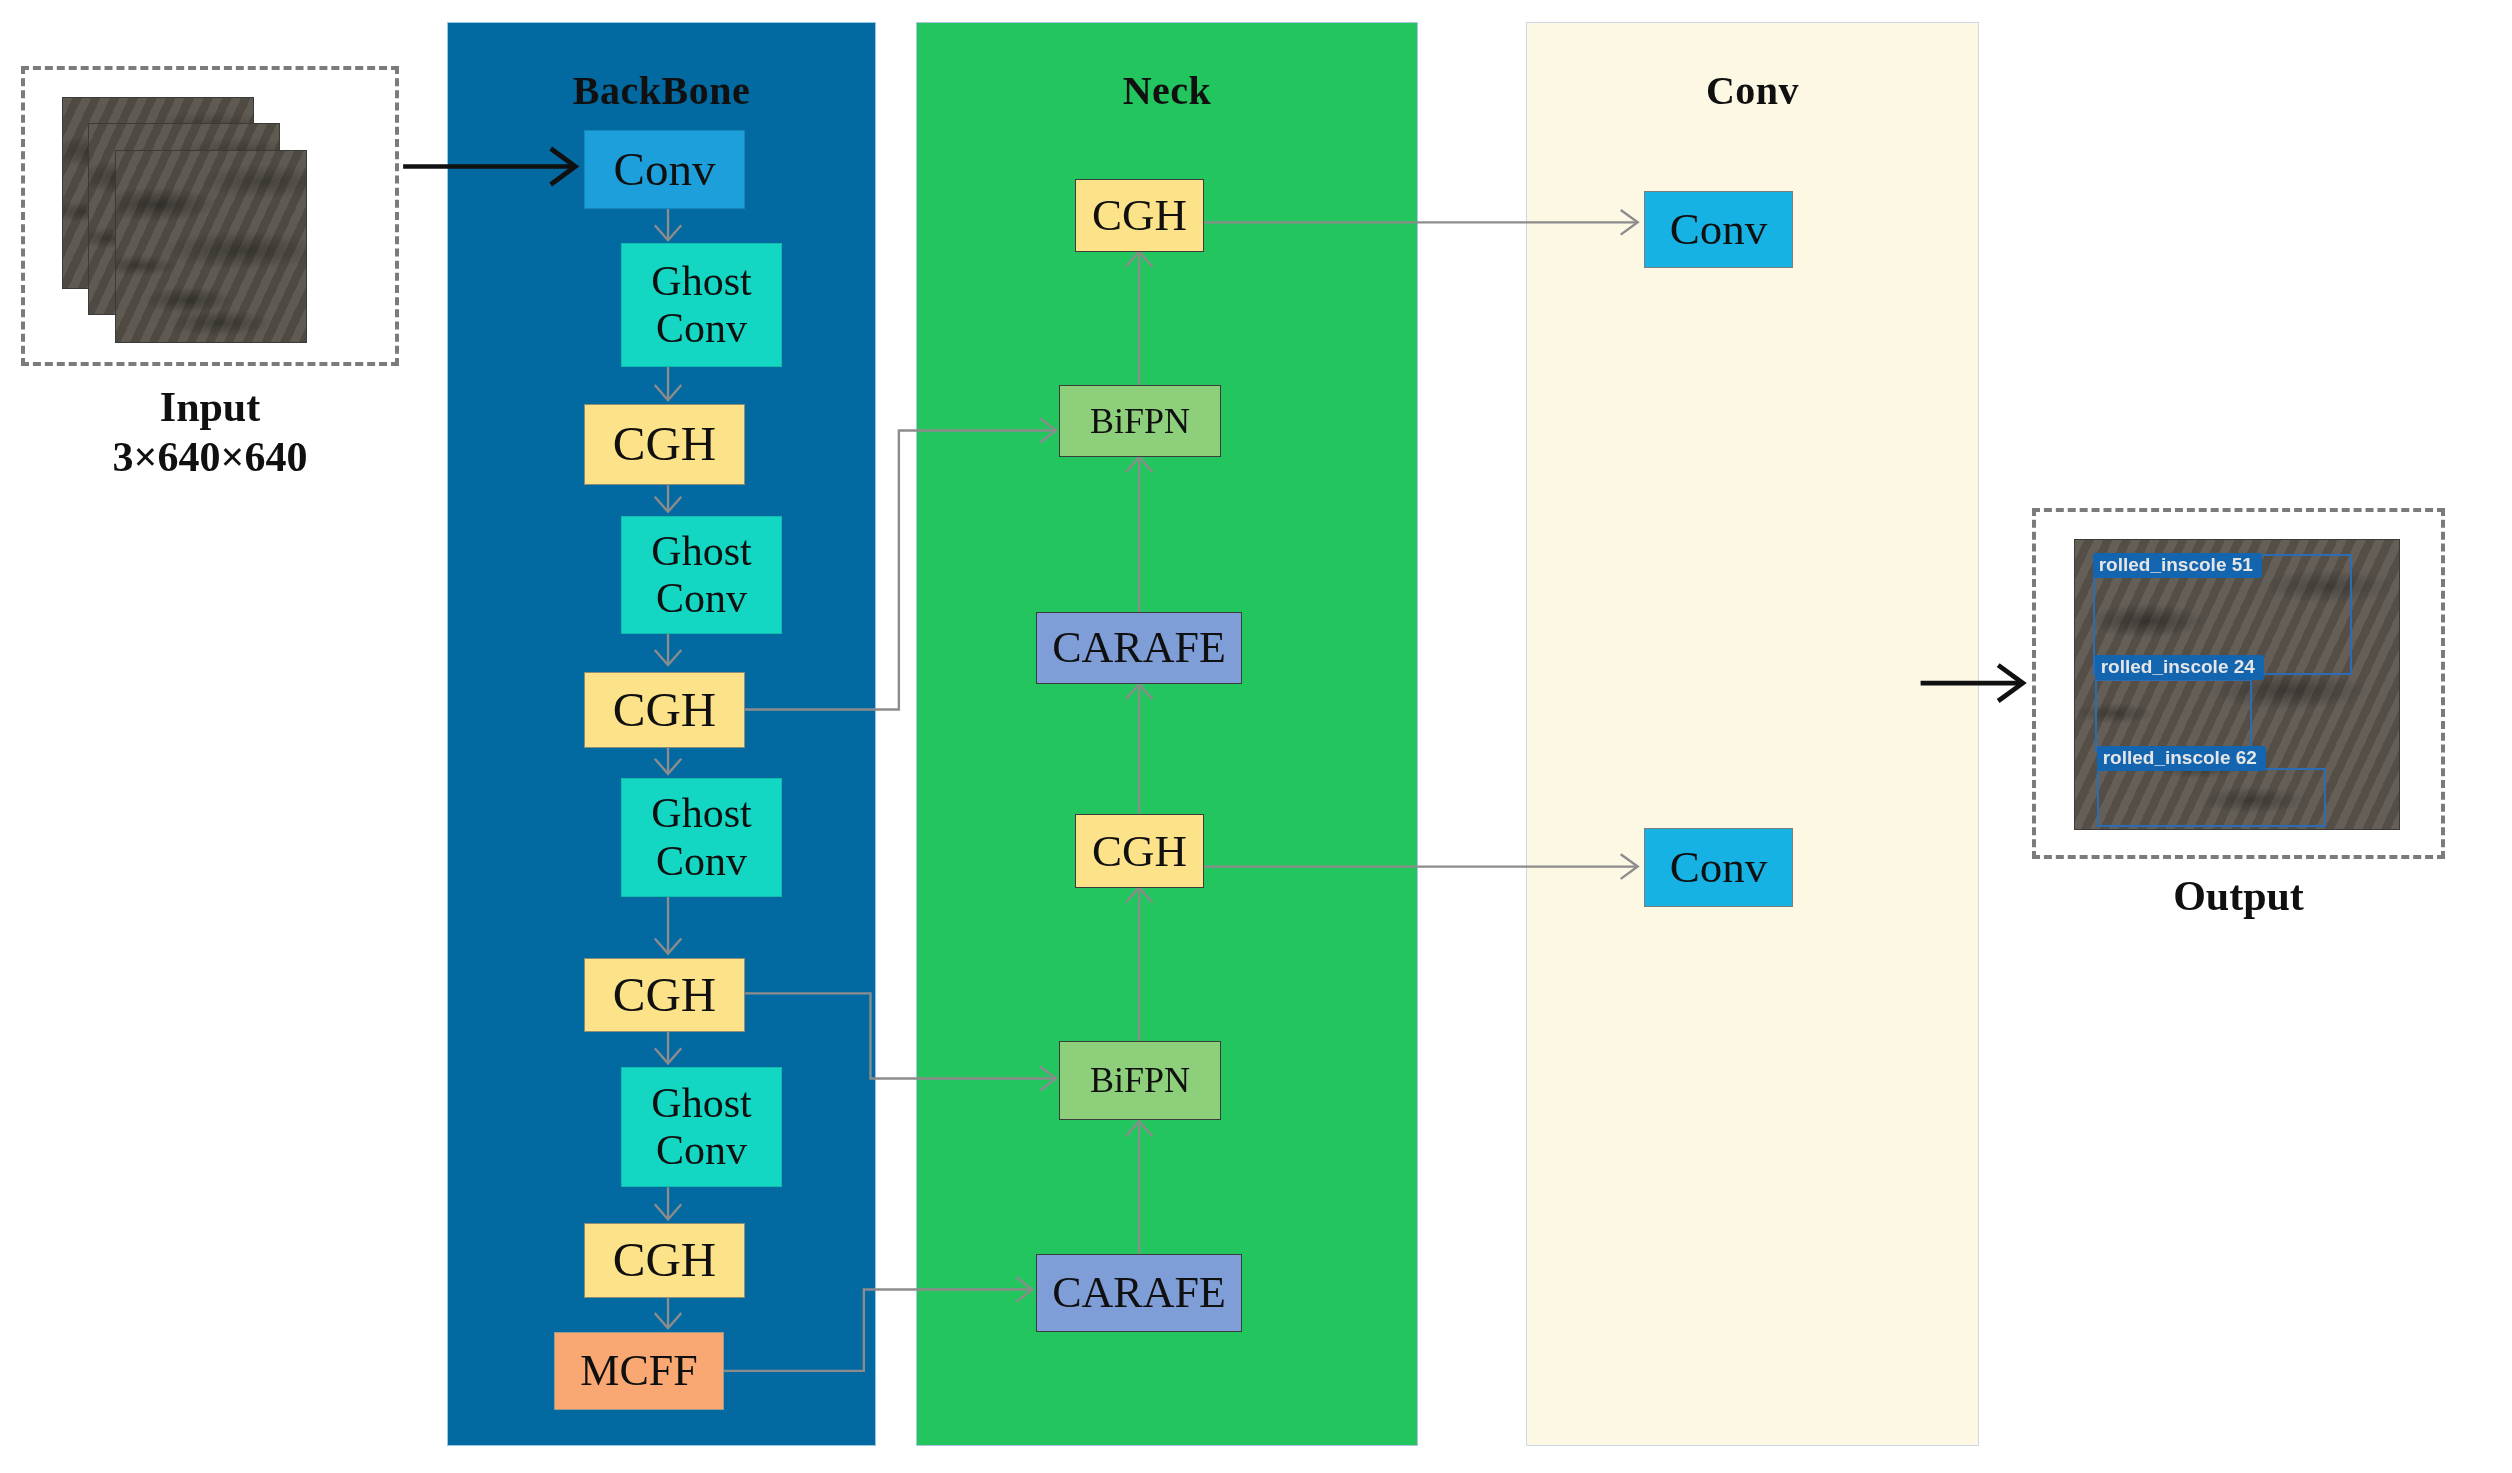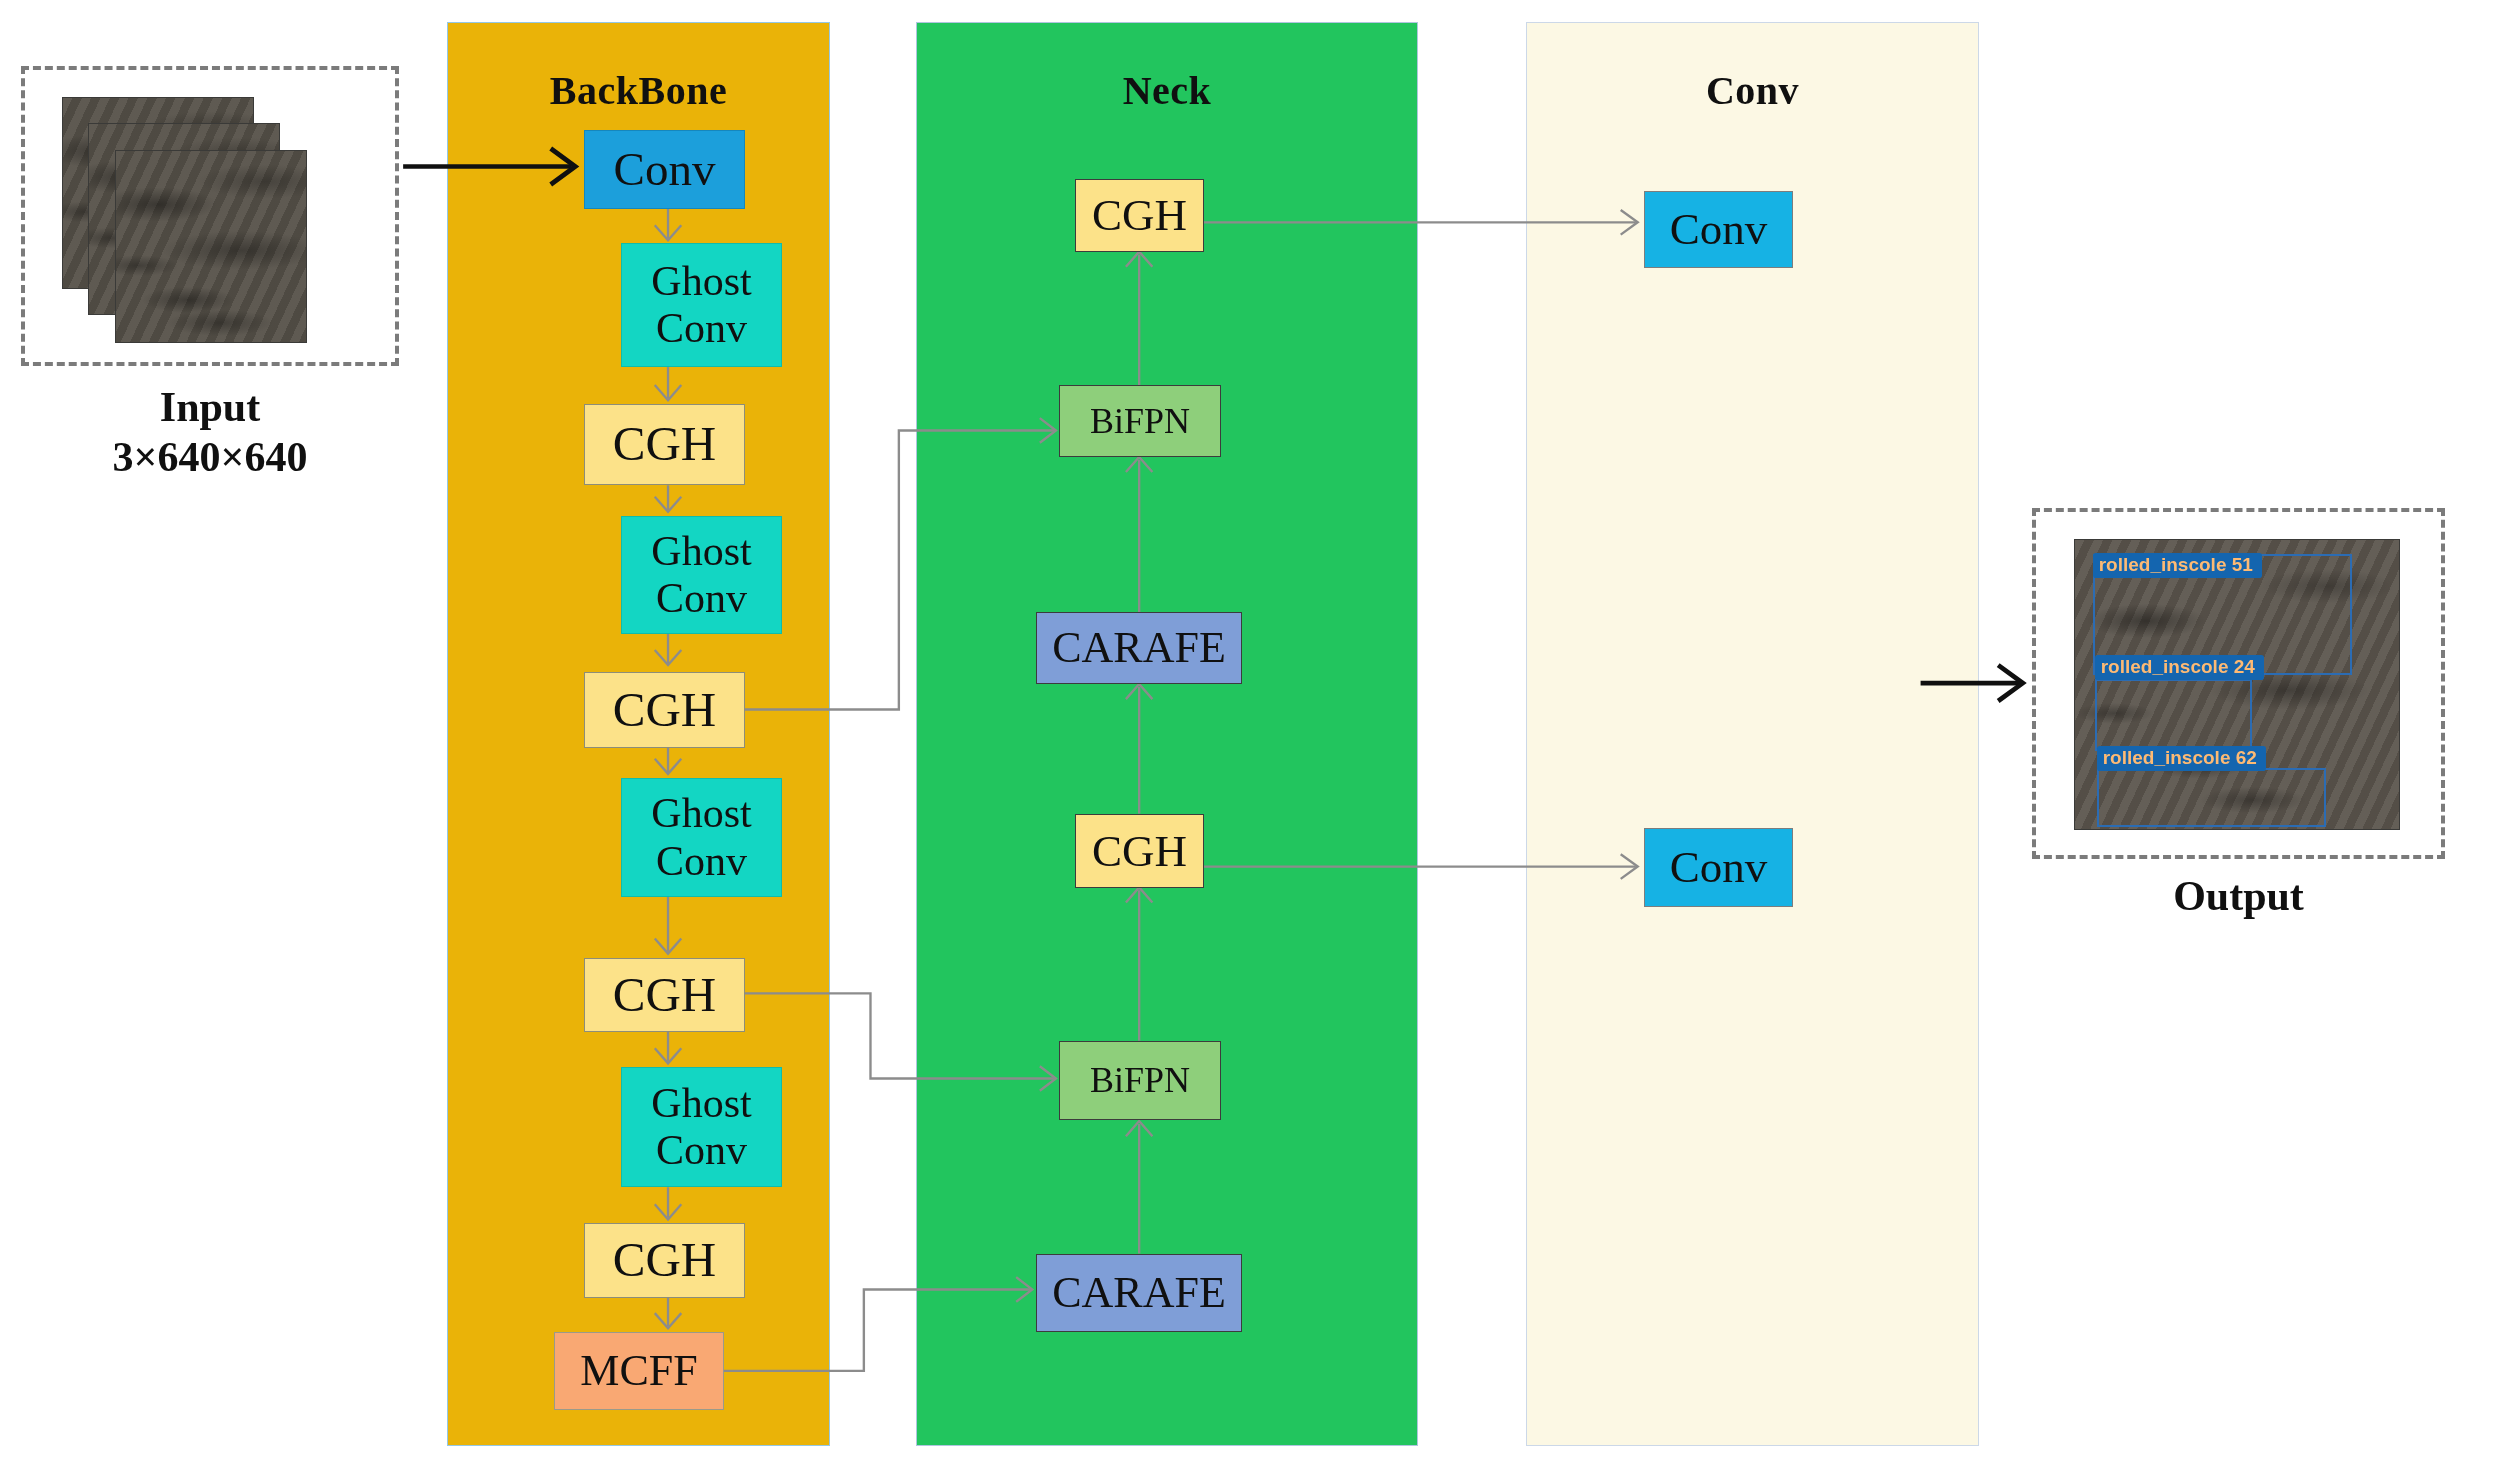--- a/index.html
+++ b/index.html
@@ -1,21 +1,21 @@
 <!DOCTYPE html>
 <html style="font-size:15px"><head>
 <meta charset="utf-8">
 <style>
   html,body{margin:0;padding:0;background:#ffffff;}
   .canvas{position:relative;width:2512px;height:1473px;background:#ffffff;overflow:hidden;
           font-family:"Liberation Serif","DejaVu Serif",serif;color:#101010;}
 
   
   .panel{position:absolute;top:22px;height:1424px;box-sizing:border-box;}
-  .panel.backbone{left:447px;width:383px;background:#eab308;border:1.9px solid #94c8e6;}
+  .panel.backbone{left:447px;width:429px;background:#0369a1;border:1.9px solid #94c8e6;}
   .panel.neck{left:916px;width:502px;background:#22c55e;border:1.9px solid #afc5df;}
   .panel.head{left:1526px;width:453px;background:#fcf8e4;border:1.9px solid #ccd8e8;}
   .panel-title{position:absolute;top:44px;left:0;right:0;text-align:center;
                font-weight:700;font-size:40px;letter-spacing:0.5px;}
 
   
   svg.connectors{position:absolute;left:0;top:0;width:2512px;height:1473px;z-index:2;}
 
   
   .node{position:absolute;z-index:3;display:flex;align-items:center;justify-content:center;
@@ -38,21 +38,21 @@
          background-image:
            radial-gradient(85px 24.6px at 22% 28%, rgba(0,0,0,.38), transparent 70%),
            radial-gradient(114px 28px at 66% 52%, rgba(0,0,0,.32), transparent 70%),
            radial-gradient(66px 19px at 38% 78%, rgba(0,0,0,.35), transparent 70%),
            radial-gradient(95px 24.6px at 78% 16%, rgba(0,0,0,.25), transparent 70%),
            radial-gradient(57px 15px at 12% 60%, rgba(0,0,0,.3), transparent 70%),
            radial-gradient(76px 19px at 55% 90%, rgba(0,0,0,.3), transparent 70%),
            repeating-linear-gradient(115deg, rgba(255,255,255,.05) 0 8.5px, rgba(0,0,0,.09) 8.5px 17px);}
   .photo.out{background-color:#5c564e;}
 
-  .det-banner{position:absolute;z-index:6;background:#1465af;color:#fdba74;
+  .det-banner{position:absolute;z-index:6;background:#1465af;color:#e5e5e5;
               font-family:"Liberation Sans","DejaVu Sans",sans-serif;font-weight:700;font-size:19px;
               line-height:24.6px;height:24.6px;padding:0 9.5px 0 5.7px;border-radius:2.8px;white-space:nowrap;}
   .det-box{position:absolute;z-index:5;box-sizing:border-box;border:2.8px solid #2b6cb4;}
 </style>
 </head>
 <body>
 
 <div class="canvas">
 
   <div class="panel backbone">

